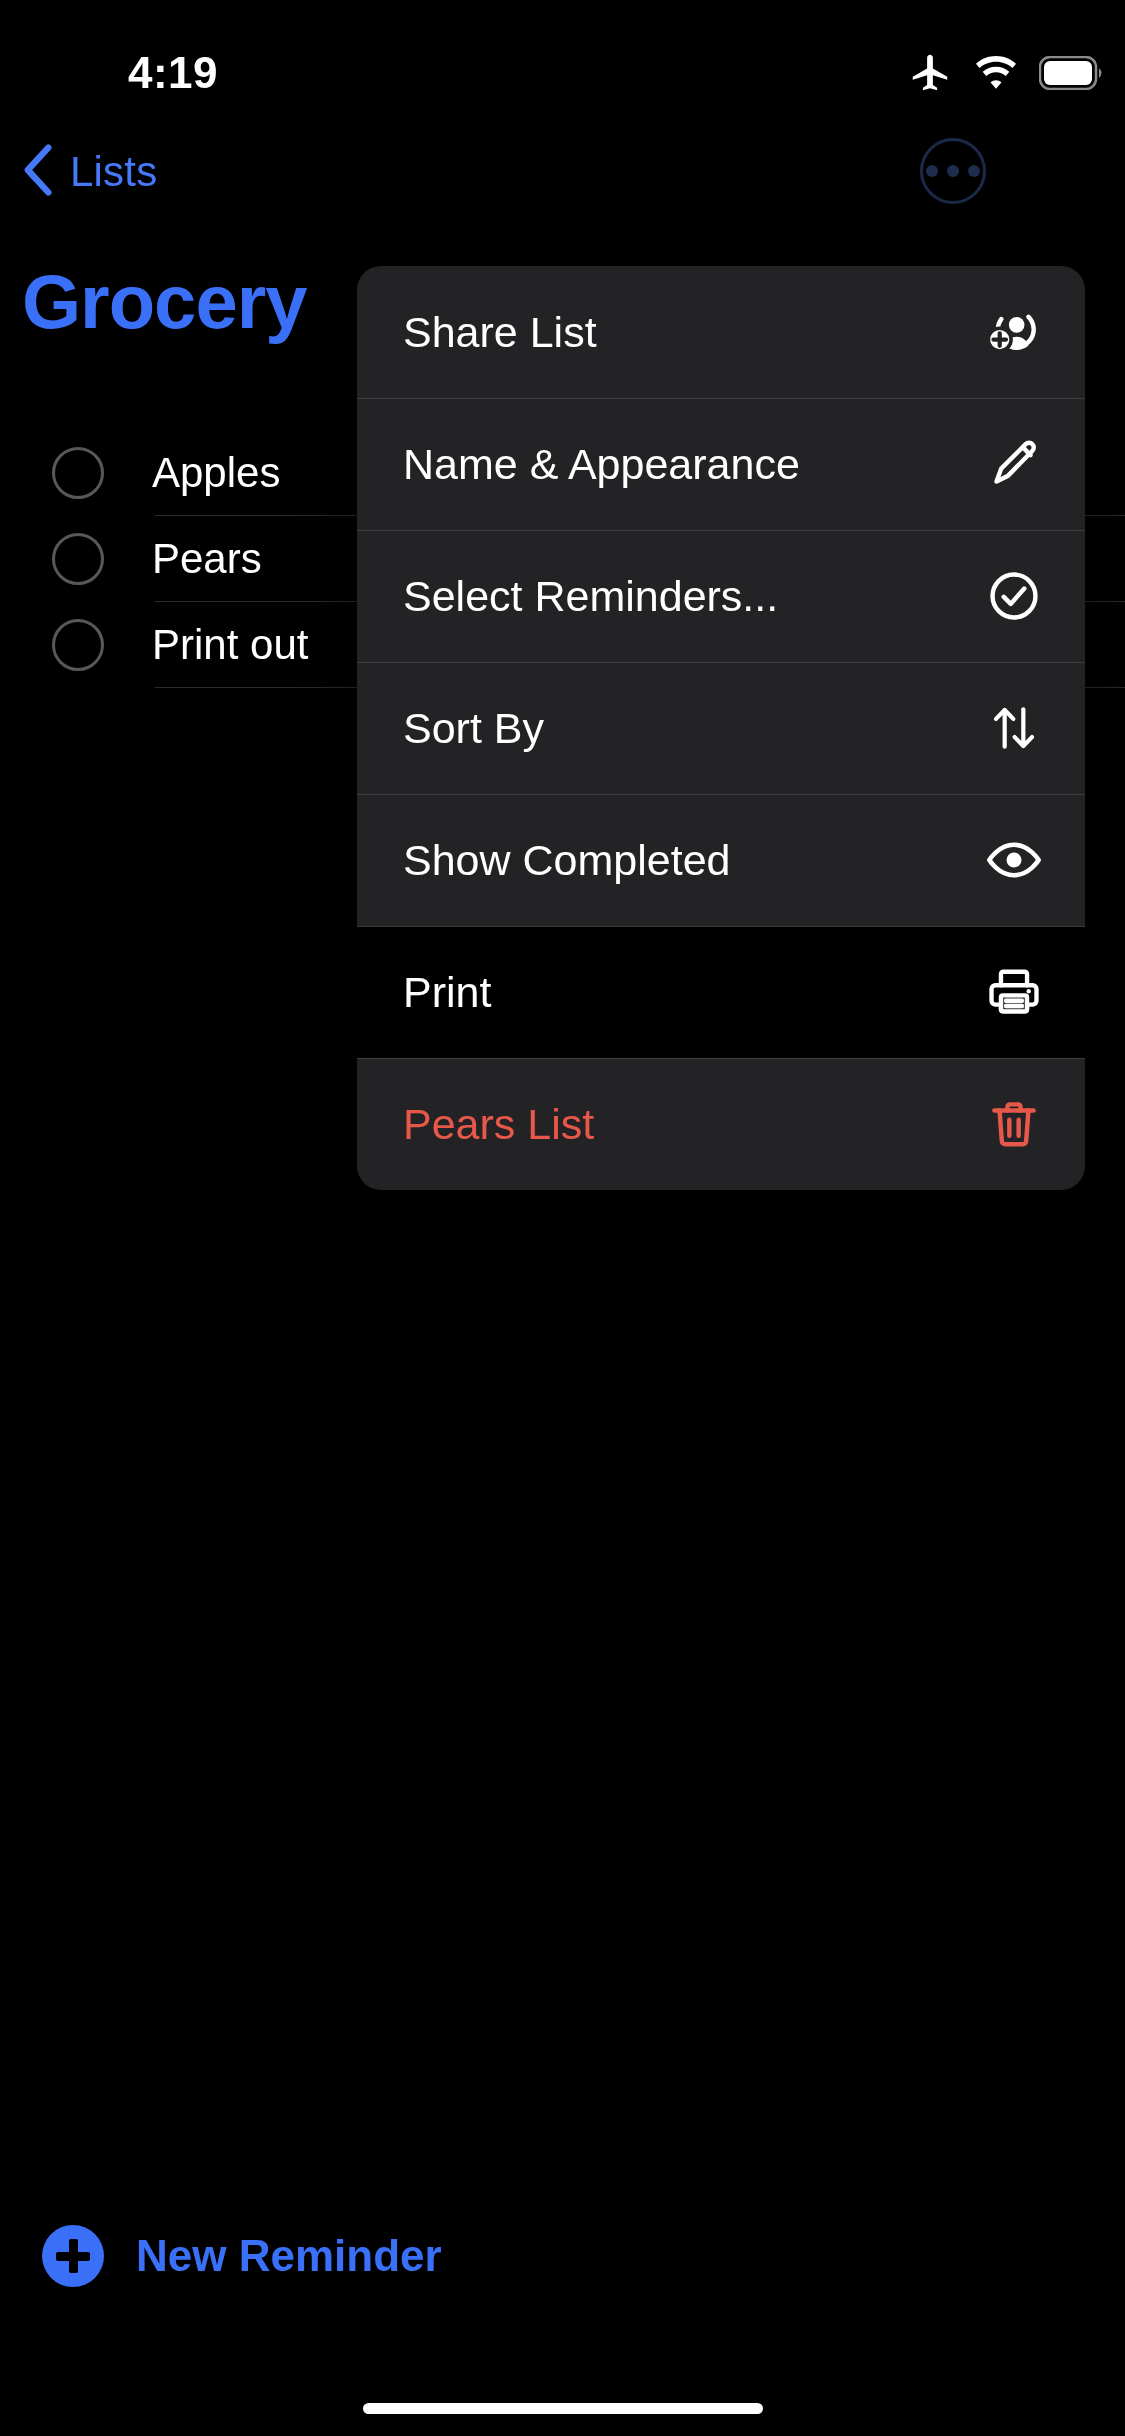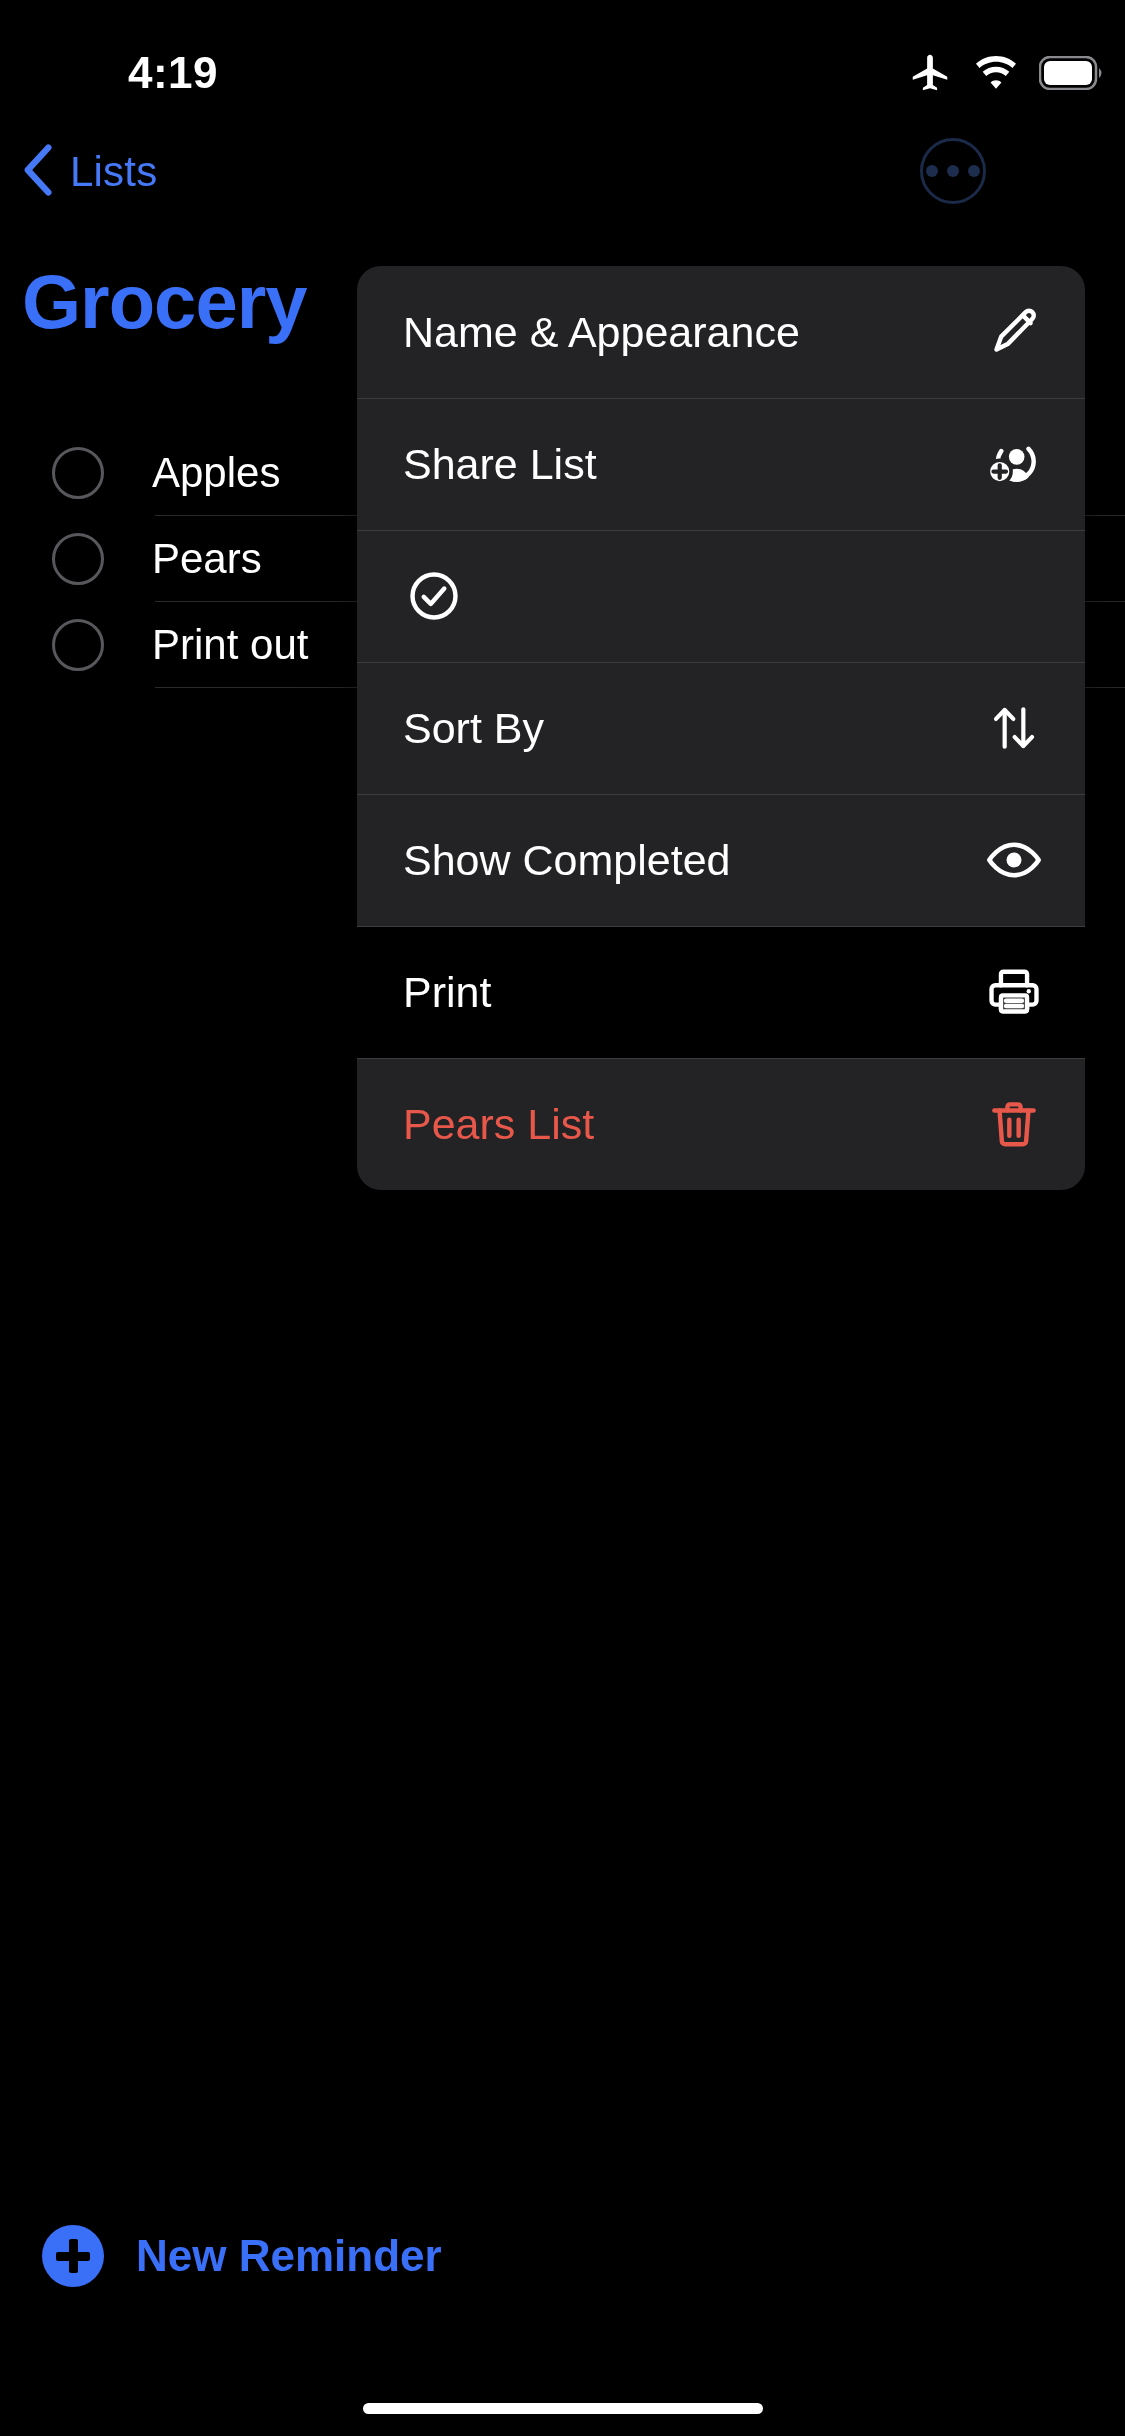--- a/index.html
+++ b/index.html
@@ -175,43 +175,44 @@
   <div class="reminder-row">
     <span class="reminder-circle"></span>
     <span class="reminder-text">Print out</span>
     <span class="reminder-divider"></span>
   </div>
 </div>
 
 <div class="context-menu">
 
   <div class="menu-item">
-    <span class="menu-label">Name &amp; Appearance</span>
-    <span class="menu-icon">
-      <svg width="56" height="56" viewBox="0 0 24 24" fill="none" stroke="#fff" stroke-width="1.9" stroke-linecap="round" stroke-linejoin="round">
-        <path d="M4.5 19.5l2-5.5L17 3.5a2 2 0 0 1 2.9 2.8L9.5 17z"></path>
-        <path d="M15.8 4.9l3.3 3.3"></path>
-      </svg>
-    </span>
-  </div>
-
-  <div class="menu-item">
     <span class="menu-label">Share List</span>
     <span class="menu-icon">
       <svg width="58" height="58" viewBox="0 0 26 26">
         <path d="M19.5 6.2a8 8 0 1 1-12.2 1" fill="none" stroke="#fff" stroke-width="2" stroke-linecap="round"></path>
         <circle cx="14.2" cy="9.8" r="3.5" fill="#fff"></circle>
         <path d="M8.9 19.1c1-2.6 2.9-4 5.3-4s4.3 1.4 5.3 4a8 8 0 0 1-10.6 0z" fill="#fff"></path>
         <circle cx="6.6" cy="16.4" r="5.1" fill="#fff" stroke="#232325" stroke-width="1.6"></circle>
         <path d="M6.6 13.6v5.6M3.8 16.4h5.6" stroke="#232325" stroke-width="1.9" stroke-linecap="round"></path>
       </svg>
     </span>
   </div>
 
   <div class="menu-item">
+    <span class="menu-label">Name &amp; Appearance</span>
+    <span class="menu-icon">
+      <svg width="56" height="56" viewBox="0 0 24 24" fill="none" stroke="#fff" stroke-width="1.9" stroke-linecap="round" stroke-linejoin="round">
+        <path d="M4.5 19.5l2-5.5L17 3.5a2 2 0 0 1 2.9 2.8L9.5 17z"></path>
+        <path d="M15.8 4.9l3.3 3.3"></path>
+      </svg>
+    </span>
+  </div>
+
+  <div class="menu-item">
+    <span class="menu-label">Select Reminders...</span>
     <span class="menu-icon">
       <svg width="56" height="56" viewBox="0 0 24 24" fill="none" stroke="#fff" stroke-width="1.9" stroke-linecap="round" stroke-linejoin="round">
         <circle cx="12" cy="12" r="9.2"></circle>
         <polyline points="7.6,12.4 10.6,15.4 16.4,8.8"></polyline>
       </svg>
     </span>
   </div>
 
   <div class="menu-item">
     <span class="menu-label">Sort By</span>

